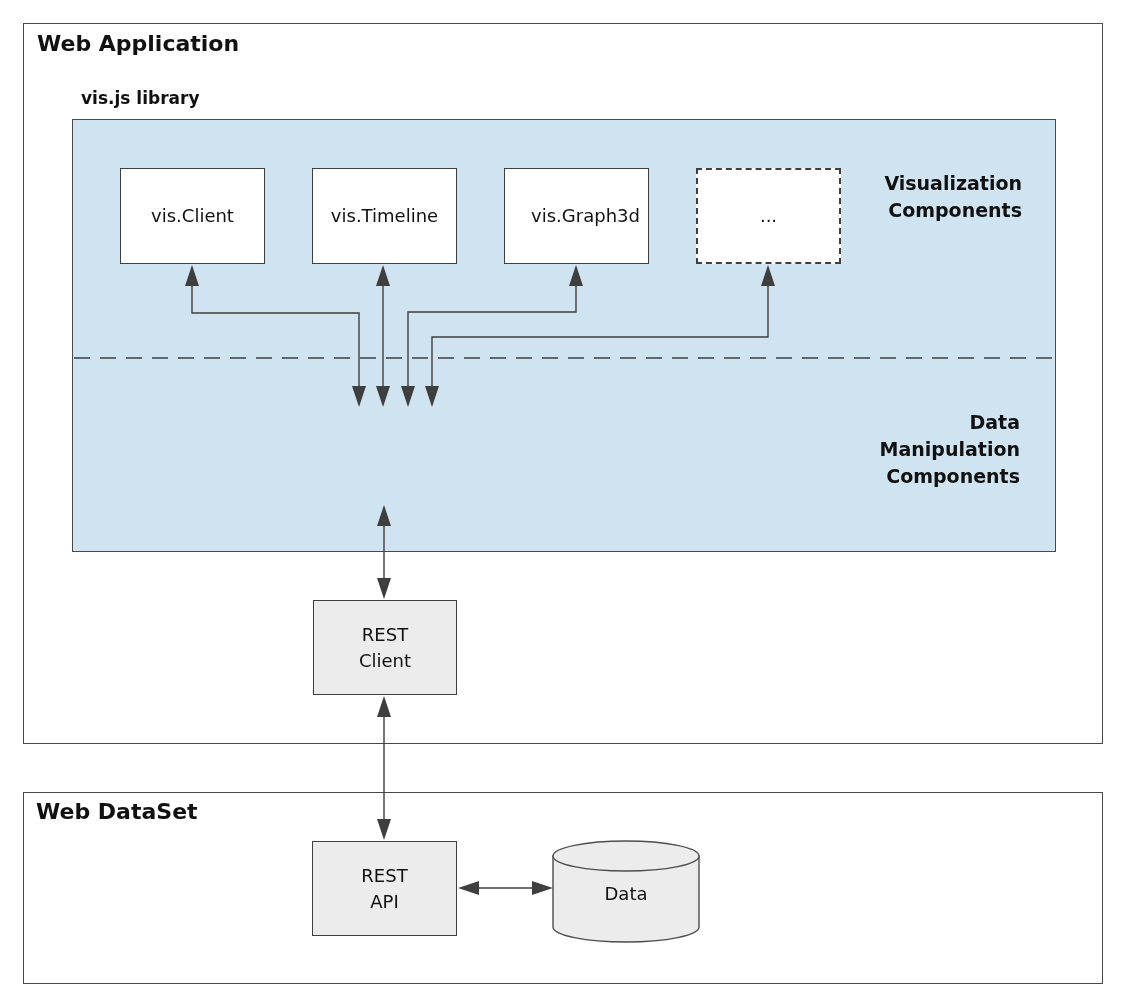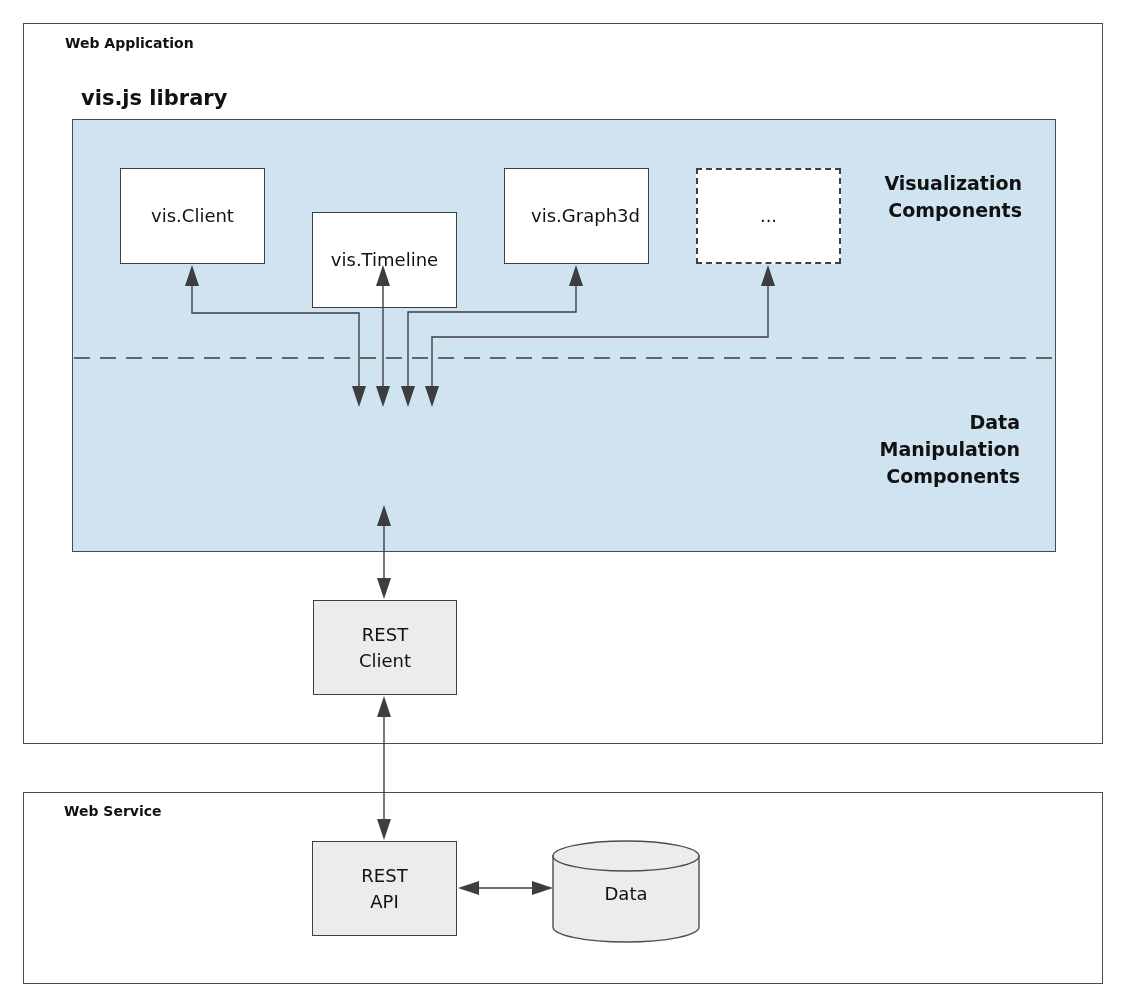--- a/index.html
+++ b/index.html
@@ -11,22 +11,22 @@
     --text:#111111;
   }
   html,body{margin:0;padding:0;background:#ffffff;}
   #canvas{
     position:relative;width:1128px;height:1008px;background:#ffffff;
     font-family:"DejaVu Sans","Liberation Sans",sans-serif;color:var(--text);
     overflow:hidden;
   }
   .abs{position:absolute;box-sizing:border-box;}
   .outer-box{border:1.6px solid var(--border-dark);background:transparent;}
-  .group-title{font-weight:bold;font-size:14px;line-height:25px;color:var(--text);margin-left:28px;}
-  .sub-title{font-weight:bold;font-size:21px;line-height:22px;color:var(--text);}
+  .group-title{font-weight:bold;font-size:22px;line-height:25px;color:var(--text);}
+  .sub-title{font-weight:bold;font-size:17px;line-height:22px;color:var(--text);}
   .panel{background:var(--panel-blue);border:1.3px solid var(--border-dark);}
   .node{
     border:1.5px solid #3f3f3f;background:var(--box-white);
     display:flex;align-items:center;justify-content:center;text-align:center;
   }
   .node.gray{background:var(--box-gray);}
   .node.dashed{border:2px dashed #3f3f3f;}
   .box-label{font-size:18px;line-height:26px;white-space:pre-line;}
   .side-label{
     font-weight:bold;font-size:19px;line-height:27px;text-align:right;
@@ -45,21 +45,21 @@
 
   <div class="abs outer-box" style="left:23px;top:23px;width:1080px;height:721px;"></div>
   <div class="abs group-title" style="left:37px;top:31px;">Web Application</div>
 
   <div class="abs sub-title" style="left:81px;top:87px;">vis.js library</div>
   <div class="abs panel" style="left:72px;top:119px;width:984px;height:433px;"></div>
 
   <div class="abs node" style="left:120px;top:168px;width:145px;height:96px;">
     <span class="box-label">vis.Client</span>
   </div>
-  <div class="abs node" style="left:312px;top:168px;width:145px;height:96px;margin-top:44px;">
+  <div class="abs node" style="left:312px;top:168px;width:145px;height:96px;">
     <span class="box-label">vis.Timeline</span>
   </div>
   <div class="abs node" style="left:504px;top:168px;width:145px;height:96px;padding-left:18px;">
     <span class="box-label">vis.Graph3d</span>
   </div>
   <div class="abs node dashed" style="left:696px;top:168px;width:145px;height:96px;">
     <span class="box-label">...</span>
   </div>
 
   <div class="abs side-label" style="right:106px;top:170px;">Visualization
@@ -68,21 +68,21 @@
 Manipulation
 Components</div>
 
 
   <div class="abs node gray" style="left:313px;top:600px;width:144px;height:95px;">
     <span class="box-label">REST
 Client</span>
   </div>
 
   <div class="abs outer-box" style="left:23px;top:792px;width:1080px;height:192px;"></div>
-  <div class="abs group-title" style="left:36px;top:799px;">Web Service</div>
+  <div class="abs group-title" style="left:36px;top:799px;">Web DataSet</div>
 
   <div class="abs node gray" style="left:312px;top:841px;width:145px;height:95px;">
     <span class="box-label">REST
 API</span>
   </div>
 
   <svg class="overlay" width="1128" height="1008" viewBox="0 0 1128 1008">
 
     <line x1="74" y1="358" x2="1054" y2="358" class="wire" stroke-dasharray="16,10"></line>
 

